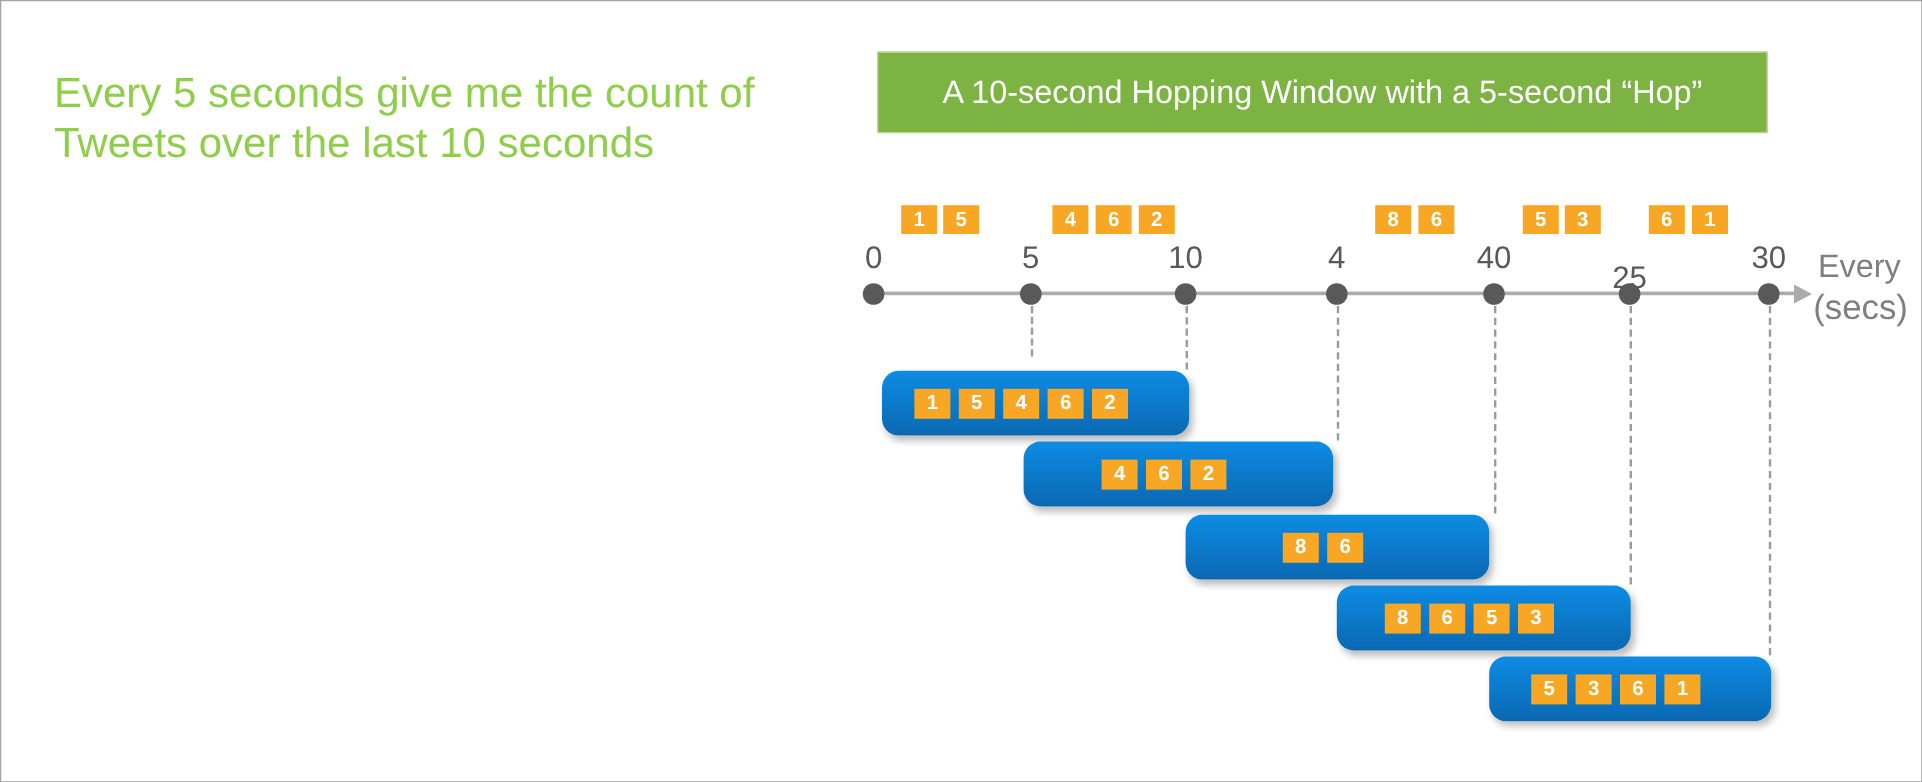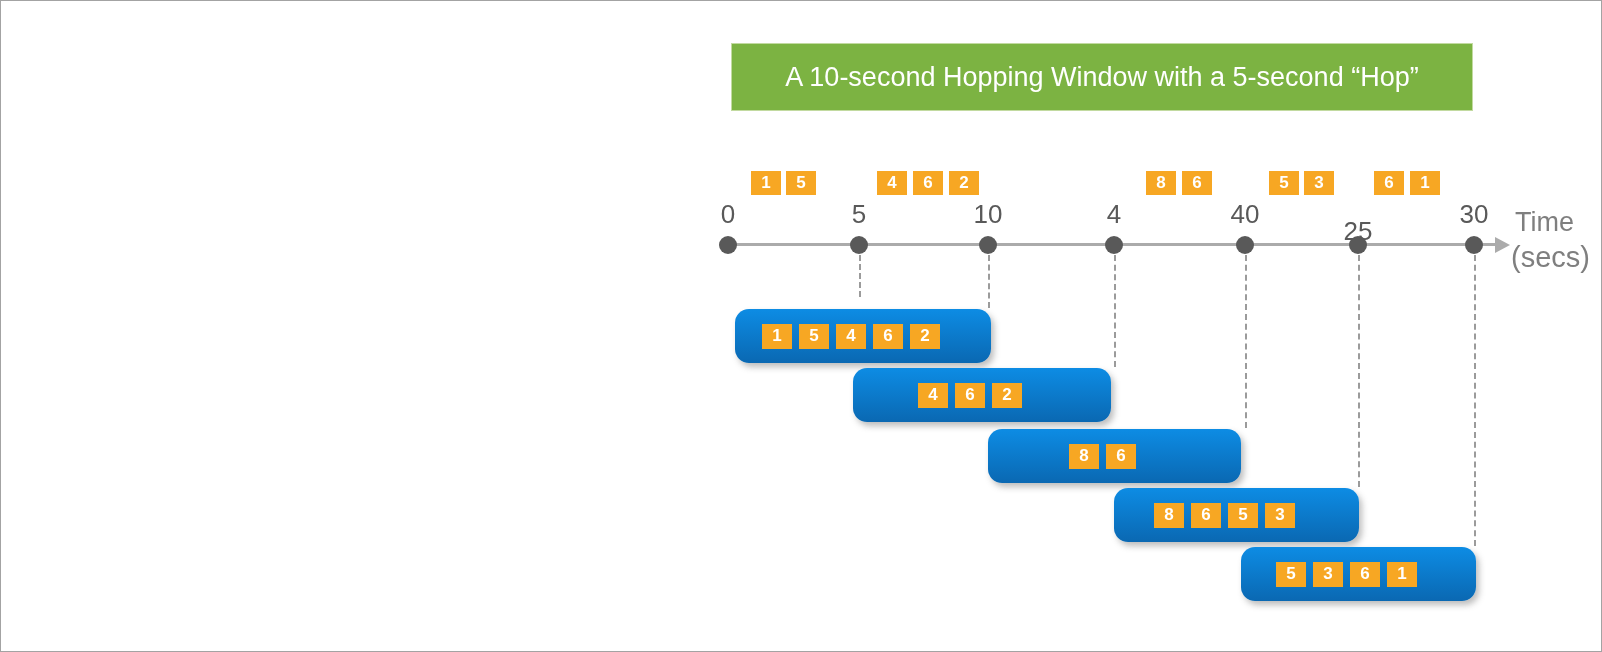--- a/index.html
+++ b/index.html
@@ -80,29 +80,30 @@
     position:relative;height:100%;
     display:flex;align-items:center;justify-content:center;gap:7px;
     transform:translateX(-12px);
   }
 </style>
 </head>
 <body>
 
 <div id="canvas">
 
+  <div class="query-text">Every 5 seconds give me the count of Tweets over the last 10 seconds</div>
 
   <div class="banner">
     <span>A 10-second Hopping Window with a 5-second “Hop”</span>
   </div>
 
   <div class="axis-line"></div>
   <div class="axis-arrow"></div>
 
-  <div class="time-label-1">Time</div>
+  <div class="time-label-1">Every</div>
   <div class="time-label-2">(secs)</div>
 
   <div id="diagram-layer">
       <div class="dot" style="left: 718px; top: 235px;"></div>
       <div class="tick-label" style="left: 697px;">0</div>
       <div class="dot" style="left: 849px; top: 235px;"></div>
       <div class="tick-label" style="left: 828px;">5</div>
       <div class="dot" style="left: 978px; top: 235px;"></div>
       <div class="tick-label" style="left: 957px;">10</div>
       <div class="dot" style="left: 1104px; top: 235px;"></div>

